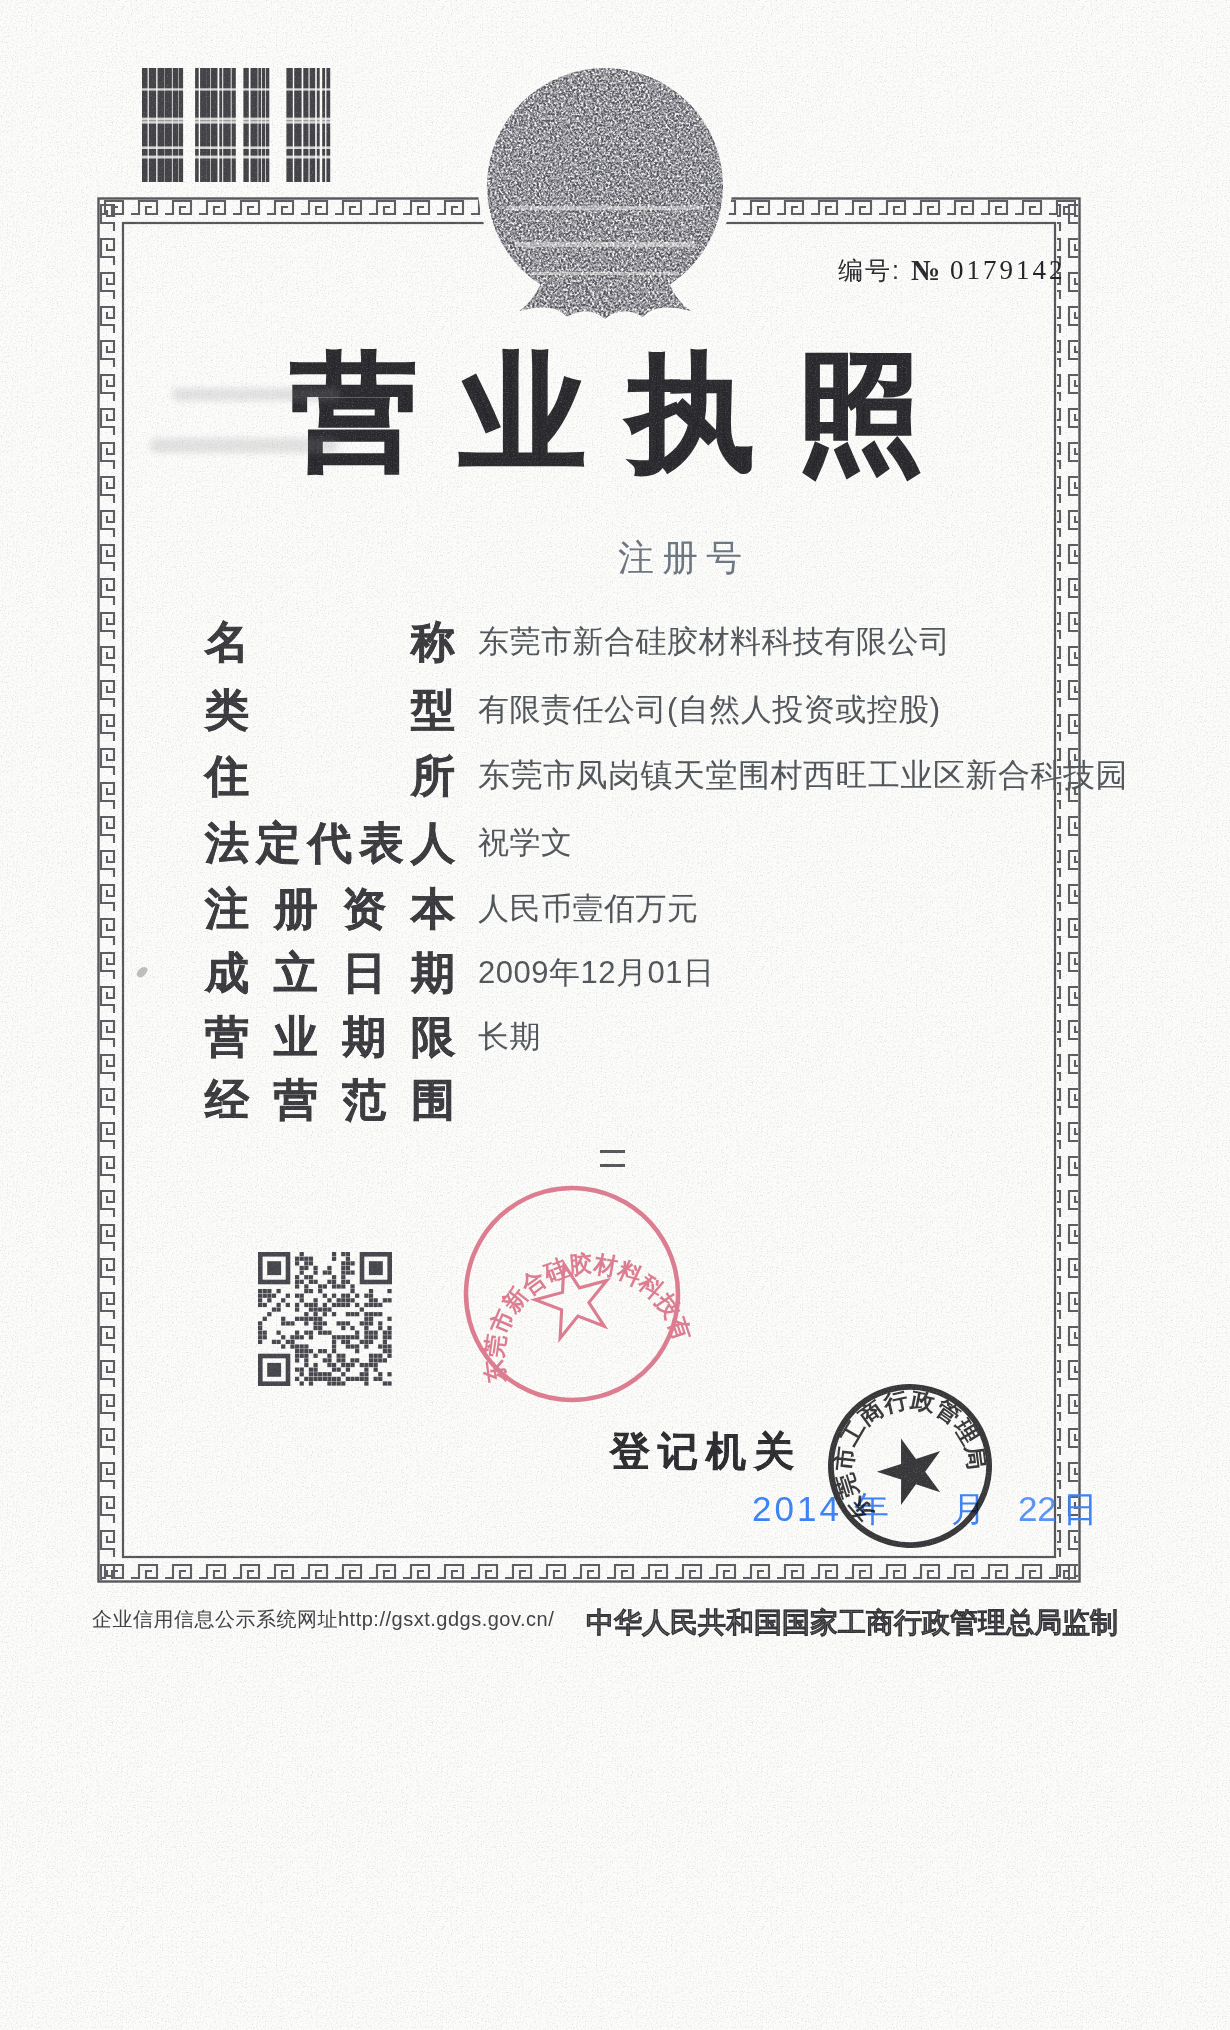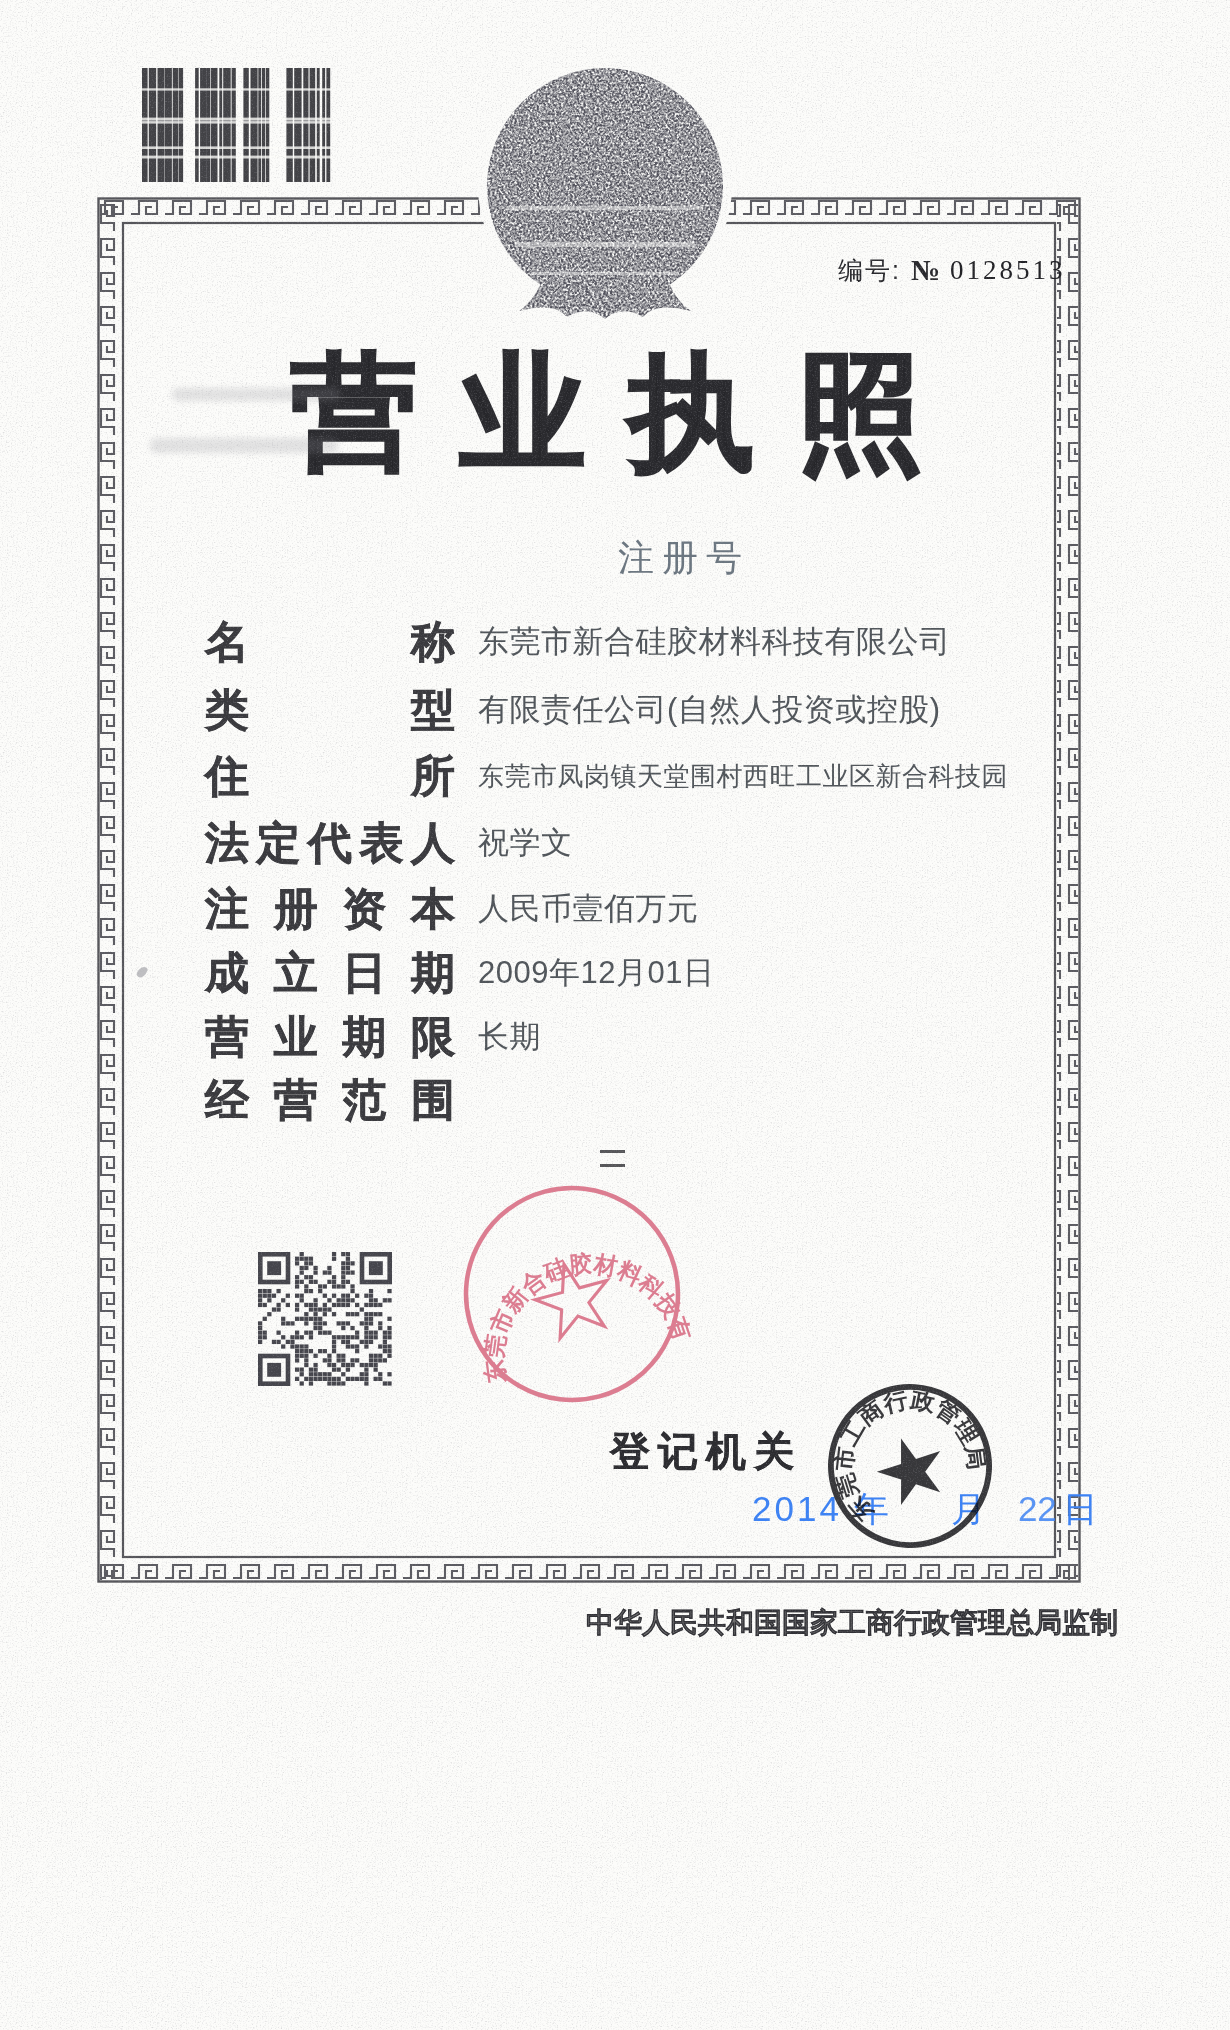--- a/index.html
+++ b/index.html
@@ -25,21 +25,21 @@
   
   .regno{left:618px;top:534px;display:flex;align-items:baseline;}
   .regno-label{width:124px;font-size:36px;color:#6b7680;font-weight:500;}
   .regno-value{margin-left:26px;font-size:37px;letter-spacing:1.5px;color:#575f66;}
 
   
   .row{left:205px;height:52px;display:flex;align-items:center;width:880px;}
   .flabel{width:250px;flex:0 0 250px;font-size:44px;font-weight:700;color:#3a3a3e;
           -webkit-text-stroke:0.6px #3a3a3e;}
   .fvalue{margin-left:23px;font-size:31px;color:#50555a;letter-spacing:0.5px;white-space:nowrap;}
-  .v-sm{font-size:26px;}
+  .v-sm{font-size:32px;}
   .char-justify{display:flex;justify-content:space-between;}
   .scope-text{left:476px;top:1076px;width:566px;font-size:24.5px;line-height:27.5px;
               color:#45494d;text-align:justify;letter-spacing:0.4px;}
 
   
   .qr{left:258px;top:1252px;width:134px;height:134px;}
   .company-seal{left:452px;top:1174px;width:240px;height:240px;mix-blend-mode:multiply;opacity:0.85;}
   .registry-seal{left:820px;top:1376px;width:180px;height:180px;mix-blend-mode:multiply;opacity:0.92;}
 
   .registry-label{left:610px;top:1424px;width:184px;font-size:40px;font-weight:700;
@@ -147,21 +147,21 @@
     <g fill="#fcfcfa" opacity="0.45">
       <rect x="52" y="148" width="196" height="4"></rect>
       <rect x="60" y="184" width="180" height="5"></rect>
       <rect x="76" y="214" width="148" height="3"></rect>
     </g>
   </svg>
 
   <div class="abs serial">
     <span>编号:</span>
     <span class="no-symbol">№</span>
-    <span class="serial-num">0128513</span>
+    <span class="serial-num">0179142</span>
   </div>
 
   <div class="abs title char-justify">
       <span>营</span>
       <span>业</span>
       <span>执</span>
       <span>照</span>
     </div>
 
   <div class="abs regno">
@@ -594,20 +594,21 @@
     <g transform="rotate(-18 90 90)">
       <circle cx="90" cy="90" r="79" fill="none" stroke-width="6" stroke="#26262a"></circle>
       <path id="regArc" d="M42.5,123.3 A58,58 0 1 1 137.5,123.3" fill="none"></path>
       <text font-size="22.5" font-weight="700" fill="#26262a">
         <textPath href="#regArc" startOffset="0" textLength="240" lengthAdjust="spacingAndGlyphs">东莞市工商行政管理局</textPath>
       </text>
       <path transform="translate(90,96) scale(0.7)" d="M0,-50 L11.2,-15.4 L47.6,-15.5 L18.1,5.9 L29.4,40.5 L0,19 L-29.4,40.5 L-18.1,5.9 L-47.6,-15.5 L-11.2,-15.4 Z" fill="#26262a"></path>
     </g>
   </svg>
 
+  <div class="abs footer-left">企业信用信息公示系统网址http://gsxt.gdgs.gov.cn/</div>
   <div class="abs footer-right">中华人民共和国国家工商行政管理总局监制</div>
 
   <div class="abs smudge sm1"></div>
   <div class="abs smudge sm2"></div>
   <div class="abs comma-mark"></div>
 
   <svg class="abs grain">
     <defs>
       <filter id="pageNoise">
         <feTurbulence type="fractalNoise" baseFrequency="0.8" numOctaves="2" seed="3"></feTurbulence>

